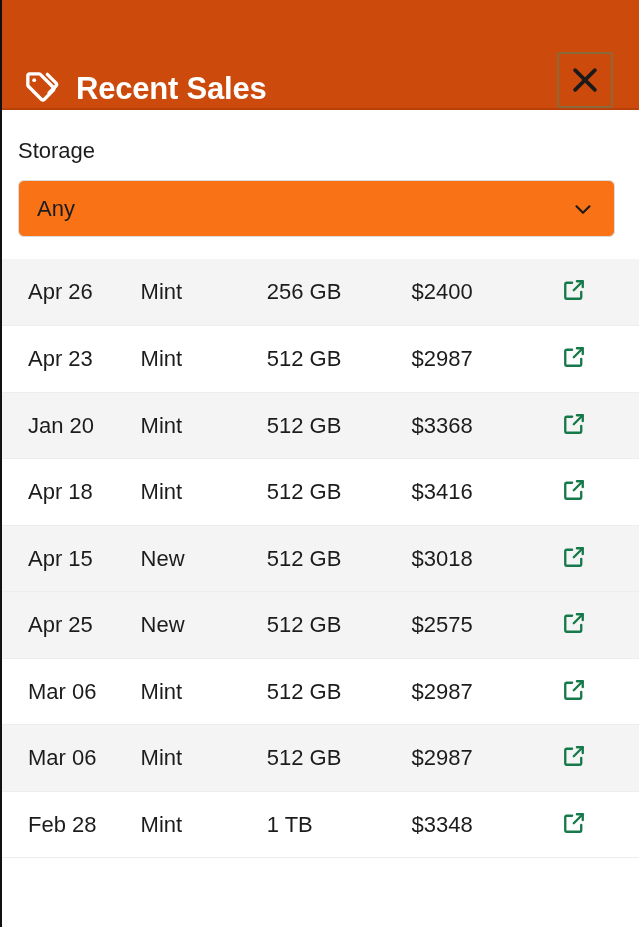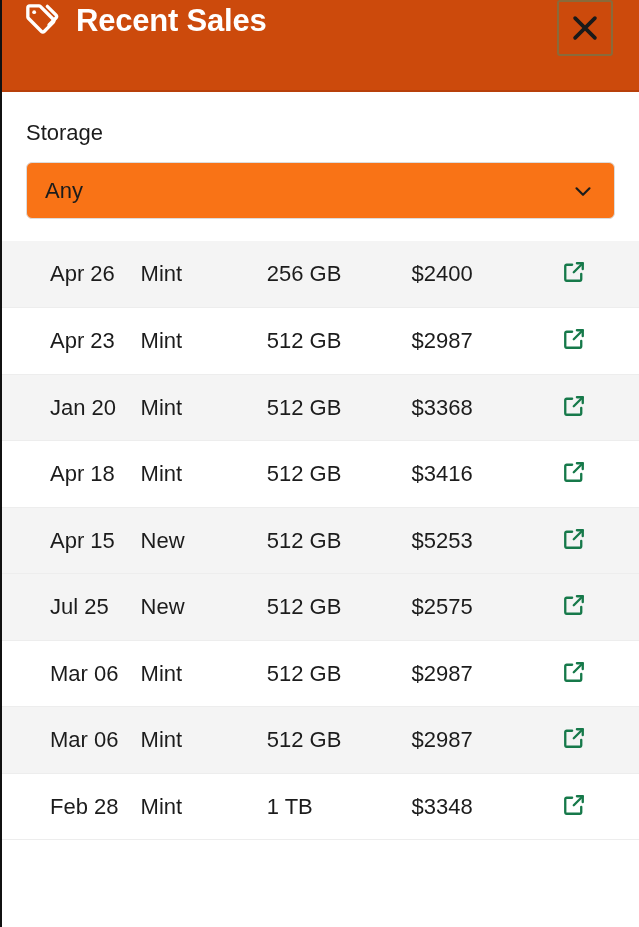--- a/index.html
+++ b/index.html
@@ -17,25 +17,25 @@
     width: 639px;
     height: 927px;
     background: #ffffff;
     border-left: 2px solid #111111;
     overflow: hidden;
   }
 
   
   .panel-header {
     position: relative;
-    height: 92px;
+    height: 110px;
     background: #cc4a0c;
     border-bottom: 2px solid #b8400a;
     display: flex;
-    align-items: flex-start;
+    align-items: flex-end;
     padding: 0 20px 0 20px;
   }
 
   .header-left {
     display: flex;
     align-items: center;
     gap: 14px;
     flex: 1;
   }
 
@@ -66,21 +66,21 @@
     border: 2px solid #8a6a3a;
     border-radius: 3px;
     cursor: pointer;
     margin-right: 6px;
   }
 
   .close-icon { width: 34px; height: 34px; display: block; }
 
   
   .filter-section {
-    padding: 28px 24px 0 24px;
+    padding: 28px 24px 0 16px;
   }
 
   .filter-label {
     font-size: 22px;
     color: #1c1c1c;
     line-height: 1.2;
     margin-bottom: 16px;
   }
 
   .select-wrap {
@@ -118,21 +118,21 @@
 
   .sales-table td {
     font-size: 22px;
     color: #1c1c1c;
     border-bottom: 1px solid #ededed;
     vertical-align: middle;
     white-space: nowrap;
     overflow: hidden;
   }
 
-  .col-date      { width: 134px; padding-left: 48px; }
+  .col-date      { width: 134px; padding-left: 26px; }
   .col-condition { width: 122px; }
   .col-storage   { width: 140px; }
   .col-price     { width: 130px; margin-left: 24px; }
   .col-action    { width: 90px;  text-align: left; padding-left: 12px; }
 
   .ext-link {
     display: inline-flex;
     align-items: center;
     justify-content: center;
     width: 32px;
@@ -226,31 +226,31 @@
                 <path d="M14.5 4.5H19.5V9.5"></path>
                 <path d="M19.5 4.5 L11.8 12.2"></path>
                 <path d="M18.2 13.6V18.3a1.2 1.2 0 0 1-1.2 1.2H5.7a1.2 1.2 0 0 1-1.2-1.2V7a1.2 1.2 0 0 1 1.2-1.2h4.7"></path>
               </svg>
             </span></td>
         </tr>
         <tr class="striped">
           <td class="col-date">Apr 15</td>
           <td class="col-condition">New</td>
           <td class="col-storage">512 GB</td>
-          <td class="col-price">$5253</td>
-          <td class="col-action"><span class="ext-link">
-              <svg class="ext-icon" viewBox="0 0 24 24" fill="none" stroke="#16794a" stroke-width="2" stroke-linecap="round" stroke-linejoin="round">
-                <path d="M14.5 4.5H19.5V9.5"></path>
-                <path d="M19.5 4.5 L11.8 12.2"></path>
-                <path d="M18.2 13.6V18.3a1.2 1.2 0 0 1-1.2 1.2H5.7a1.2 1.2 0 0 1-1.2-1.2V7a1.2 1.2 0 0 1 1.2-1.2h4.7"></path>
-              </svg>
-            </span></td>
-        </tr>
-        <tr class="striped">
-          <td class="col-date">Jul 25</td>
+          <td class="col-price">$3018</td>
+          <td class="col-action"><span class="ext-link">
+              <svg class="ext-icon" viewBox="0 0 24 24" fill="none" stroke="#16794a" stroke-width="2" stroke-linecap="round" stroke-linejoin="round">
+                <path d="M14.5 4.5H19.5V9.5"></path>
+                <path d="M19.5 4.5 L11.8 12.2"></path>
+                <path d="M18.2 13.6V18.3a1.2 1.2 0 0 1-1.2 1.2H5.7a1.2 1.2 0 0 1-1.2-1.2V7a1.2 1.2 0 0 1 1.2-1.2h4.7"></path>
+              </svg>
+            </span></td>
+        </tr>
+        <tr class="striped">
+          <td class="col-date">Apr 25</td>
           <td class="col-condition">New</td>
           <td class="col-storage">512 GB</td>
           <td class="col-price">$2575</td>
           <td class="col-action"><span class="ext-link">
               <svg class="ext-icon" viewBox="0 0 24 24" fill="none" stroke="#16794a" stroke-width="2" stroke-linecap="round" stroke-linejoin="round">
                 <path d="M14.5 4.5H19.5V9.5"></path>
                 <path d="M19.5 4.5 L11.8 12.2"></path>
                 <path d="M18.2 13.6V18.3a1.2 1.2 0 0 1-1.2 1.2H5.7a1.2 1.2 0 0 1-1.2-1.2V7a1.2 1.2 0 0 1 1.2-1.2h4.7"></path>
               </svg>
             </span></td>

